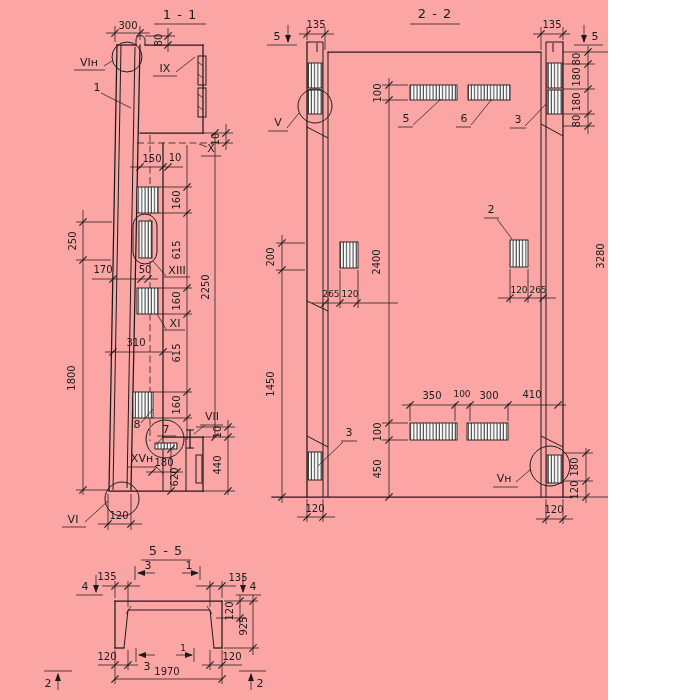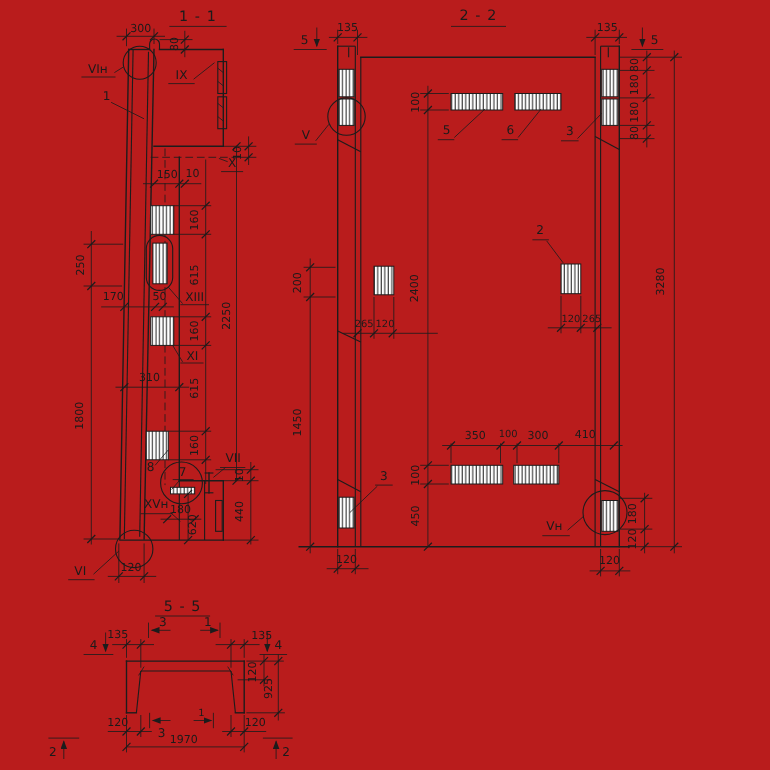--- a/index.html
+++ b/index.html
@@ -1,16 +1,16 @@
 <!DOCTYPE html>
 <html><head>
 <meta charset="utf-8">
 <style>
   html,body{margin:0;padding:0;background:#ffffff;}
-  .page{width:700px;height:700px;background:#b91c1c;position:relative;overflow:hidden;}
+  .page{width:608px;height:700px;background:#fca5a5;position:relative;overflow:hidden;}
   svg{display:block;}
   svg text{font-family:"DejaVu Sans",sans-serif;font-size:10px;fill:#1b1b1b;}
   .ttl{font-size:13px;letter-spacing:1px;}
   .sm{font-size:9px;}
   .lbl{font-size:11px;}
   .o{stroke:#1c1c1c;stroke-width:1.25;fill:none;stroke-linecap:square;}
   .o2{stroke:#1c1c1c;stroke-width:1;fill:none;}
   .d{stroke:#1c1c1c;stroke-width:0.75;fill:none;}
   .dash{stroke-dasharray:7 3.5;}
   .hb{fill:url(#hv);stroke:#1c1c1c;stroke-width:0.9;}

